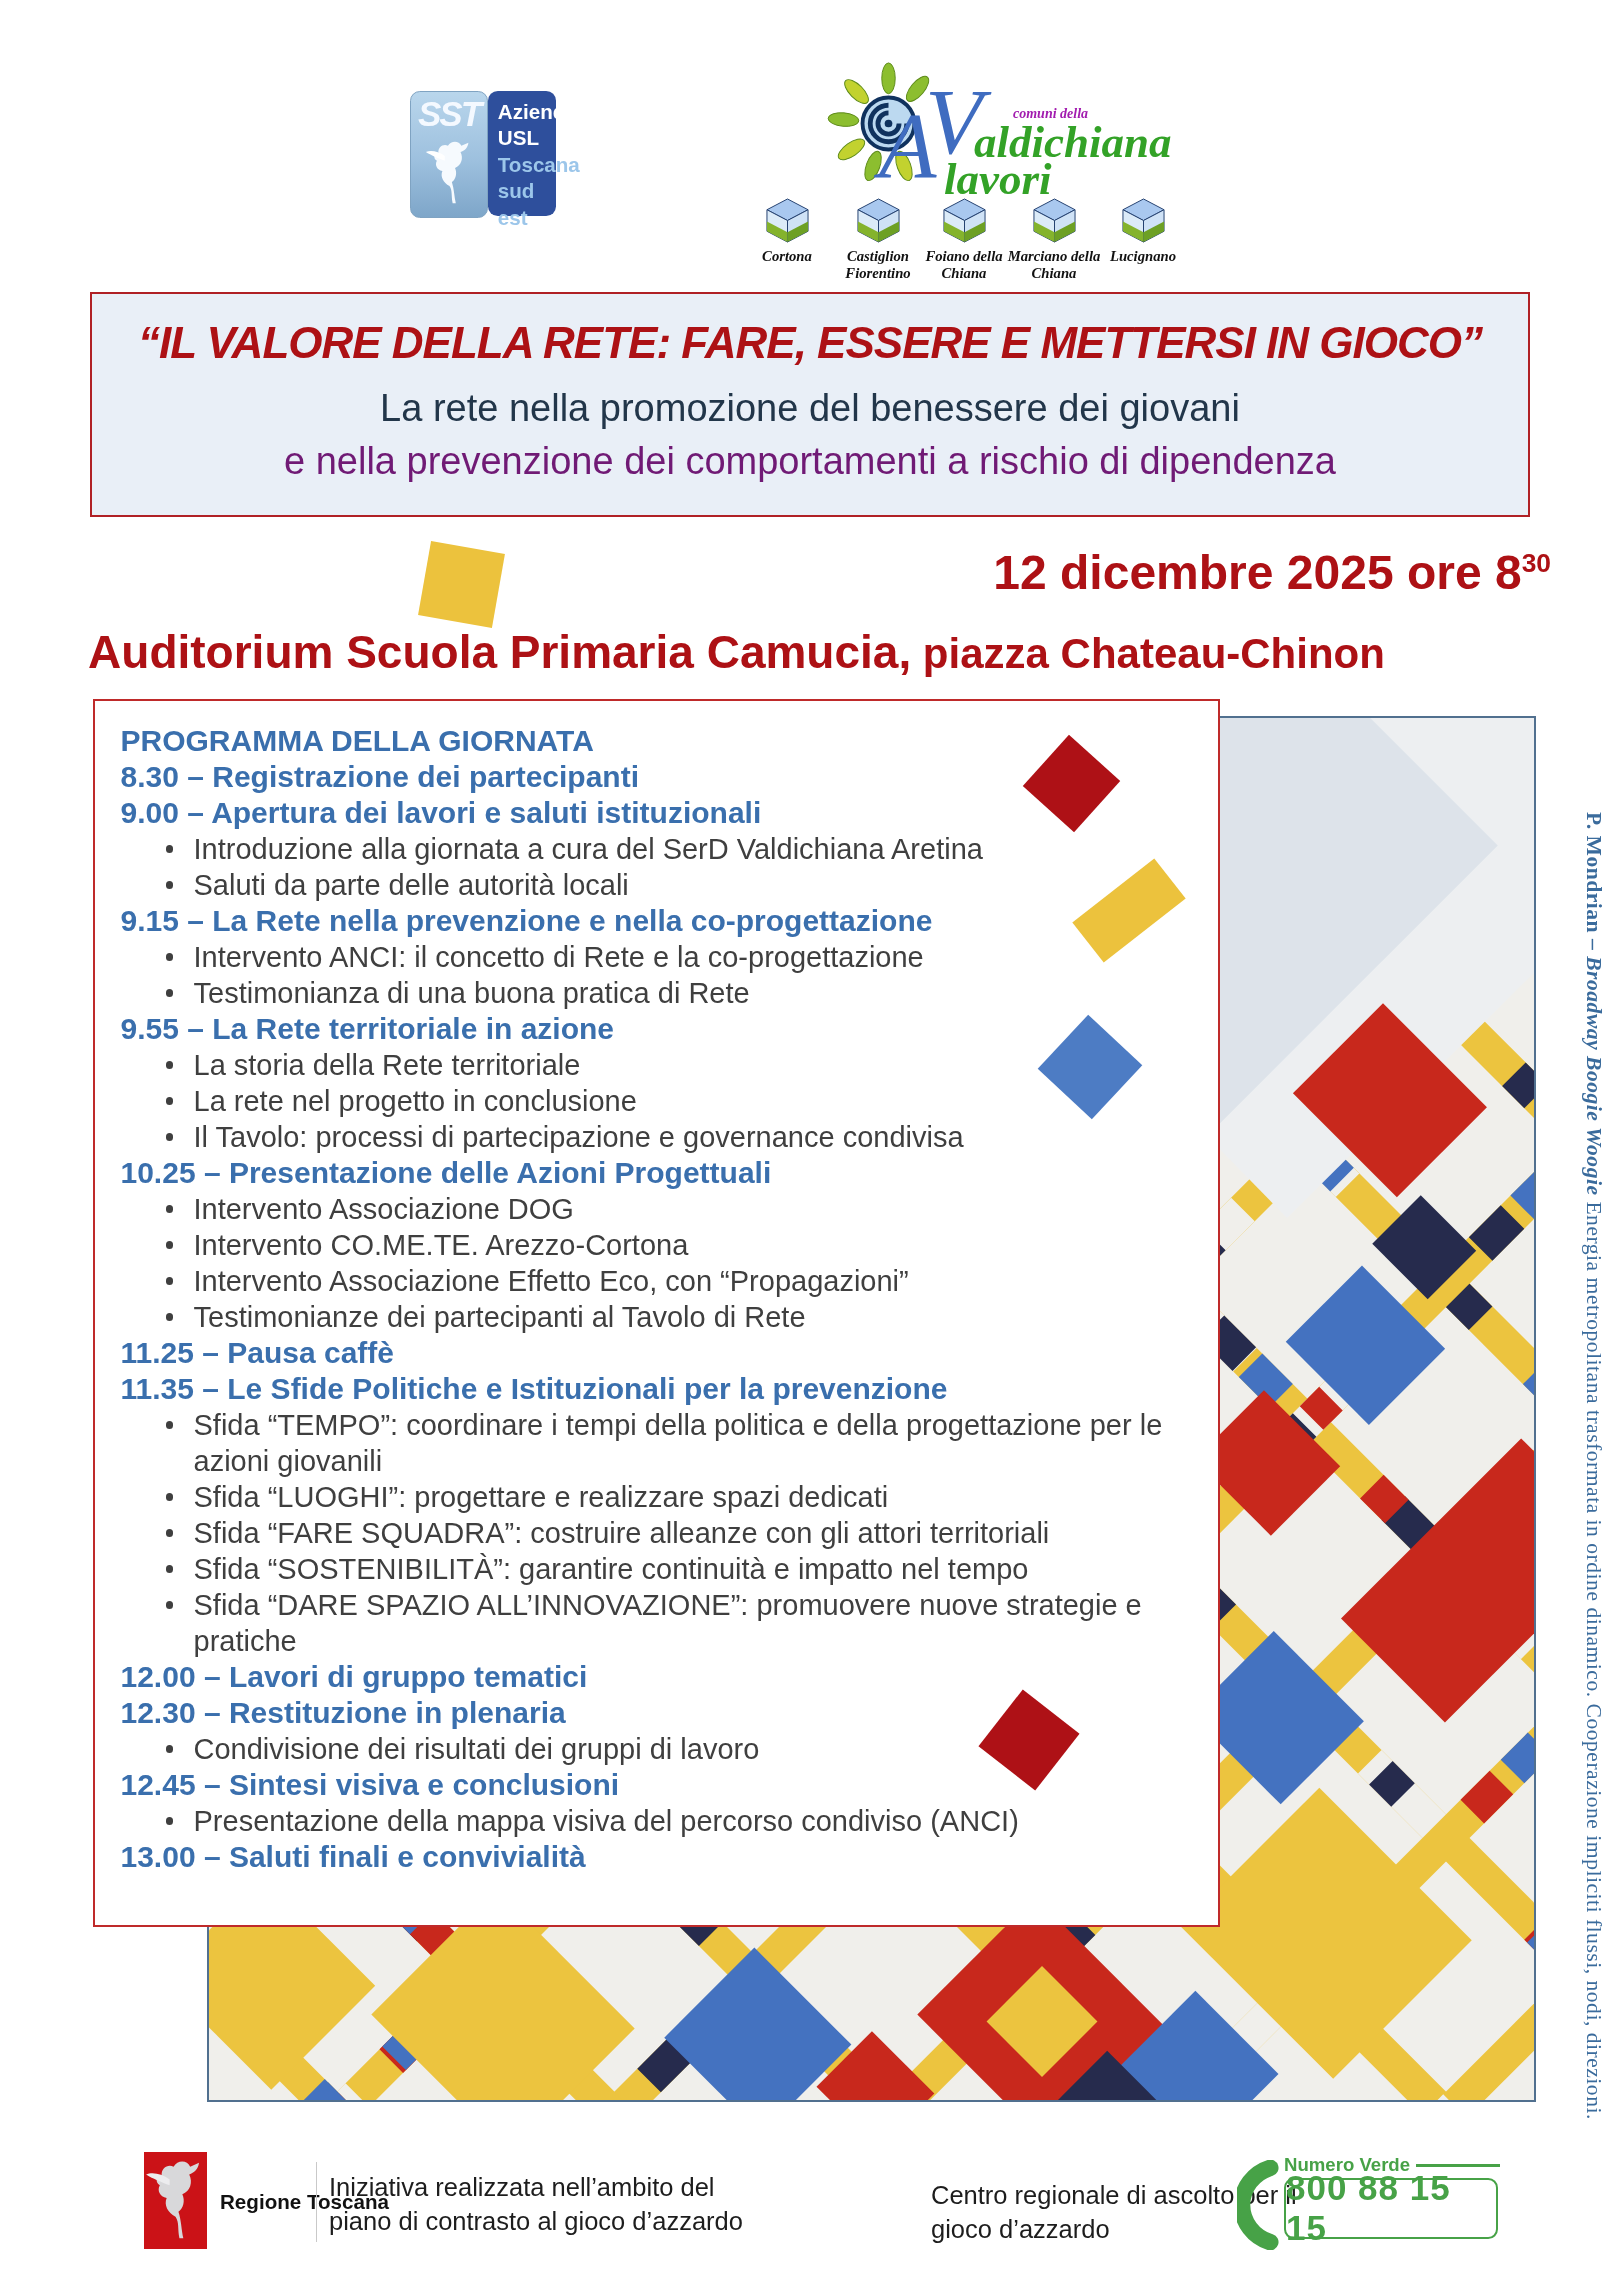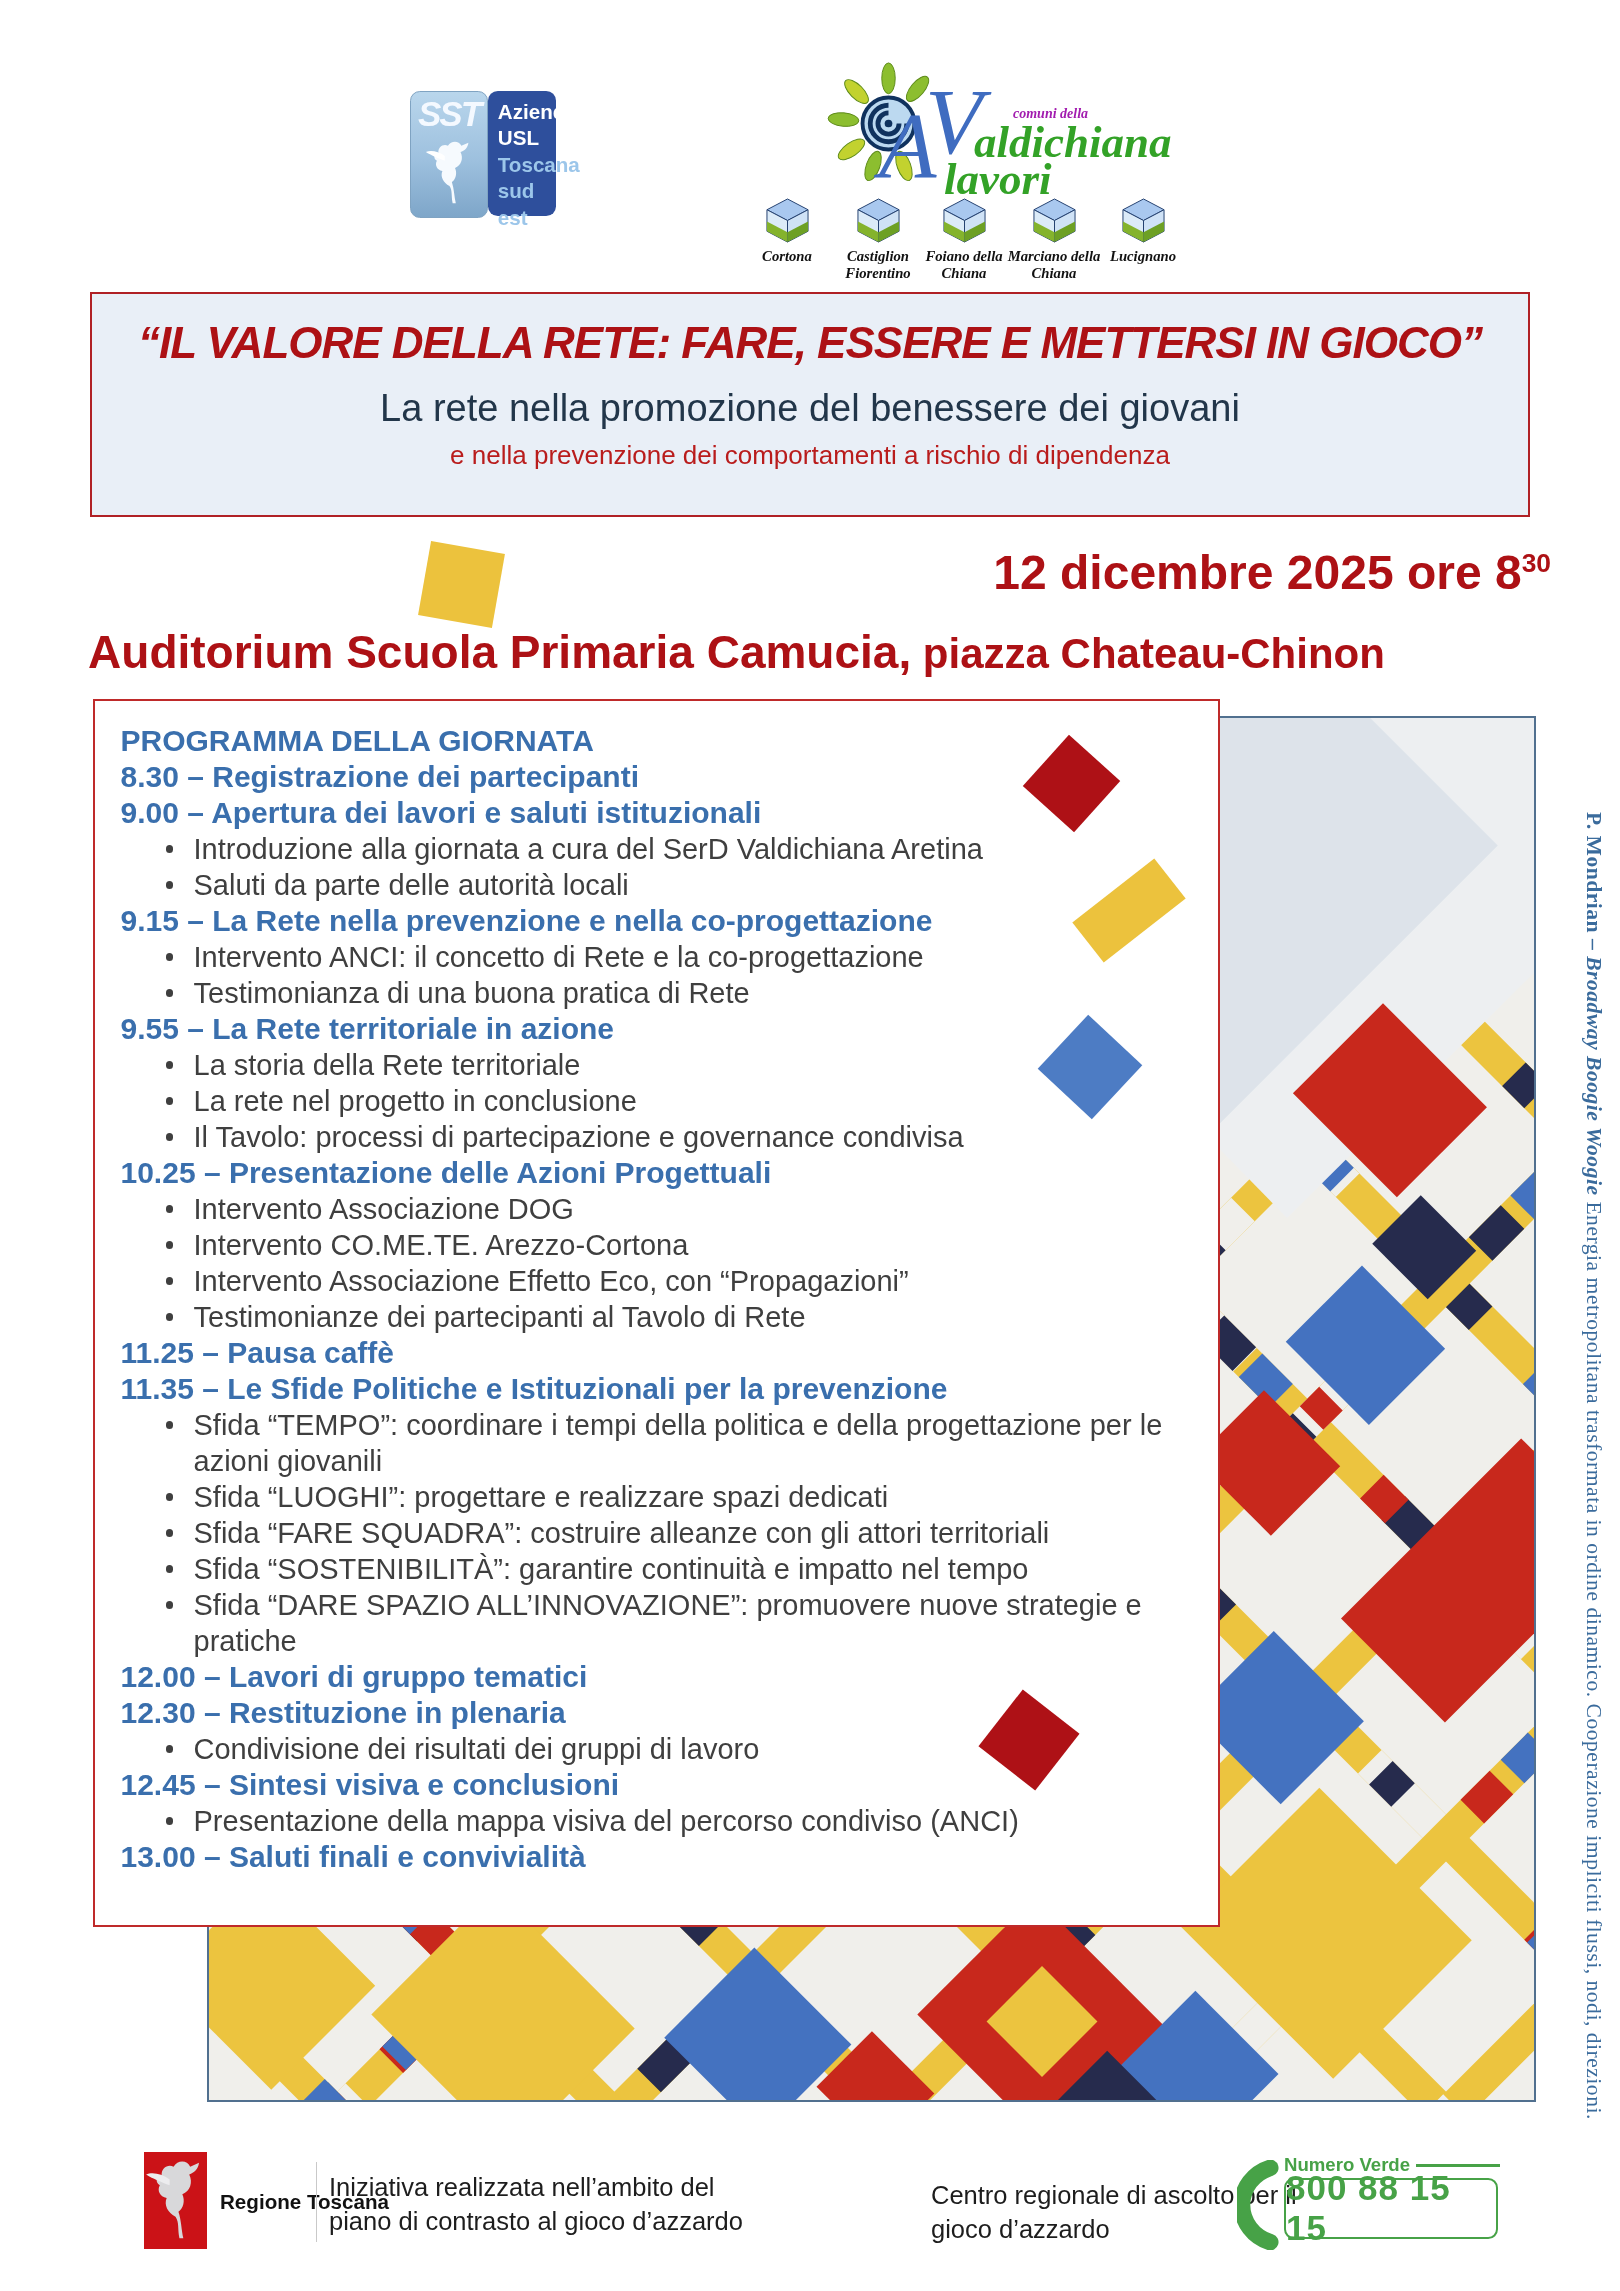--- a/index.html
+++ b/index.html
@@ -31,21 +31,21 @@
   .commune{position:absolute;top:197px;width:122px;text-align:center;}
   .commune .lbl{font-family:"Liberation Serif",serif;font-style:italic;font-weight:700;
         font-size:14.7px;line-height:15.7px;color:#111;margin-top:1px;}
 
   
   .title-box{left:90px;top:292px;width:1440px;height:225px;background:#e9eff7;
      border:2px solid #b02025;box-sizing:border-box;text-align:center;}
   .main-title{margin-top:23.5px;font-size:44px;font-weight:700;font-style:italic;
      letter-spacing:-1px;color:#ad1115;}
   .sub1{margin-top:19.6px;font-size:38px;color:#22364a;}
-  .sub2{margin-top:9.8px;font-size:26px;color:#b91c1c;}
+  .sub2{margin-top:9.8px;font-size:38px;color:#701a75;}
 
   
   .date-line{left:0;top:545px;width:1620px;text-align:right;padding-right:69px;box-sizing:border-box;
      font-size:48px;font-weight:800;color:#ad1115;}
   .date-line sup{font-size:0.55em;vertical-align:super;}
   .loc-line{left:0;top:625px;width:1620px;text-align:center;padding-right:147px;box-sizing:border-box;
      font-size:46px;font-weight:800;color:#ad1115;}
   .loc-sub{font-size:42px;}
   .d-yellow-sq{left:424px;top:547px;width:75px;height:75px;background:#ecc23d;transform:rotate(10deg);}
 

